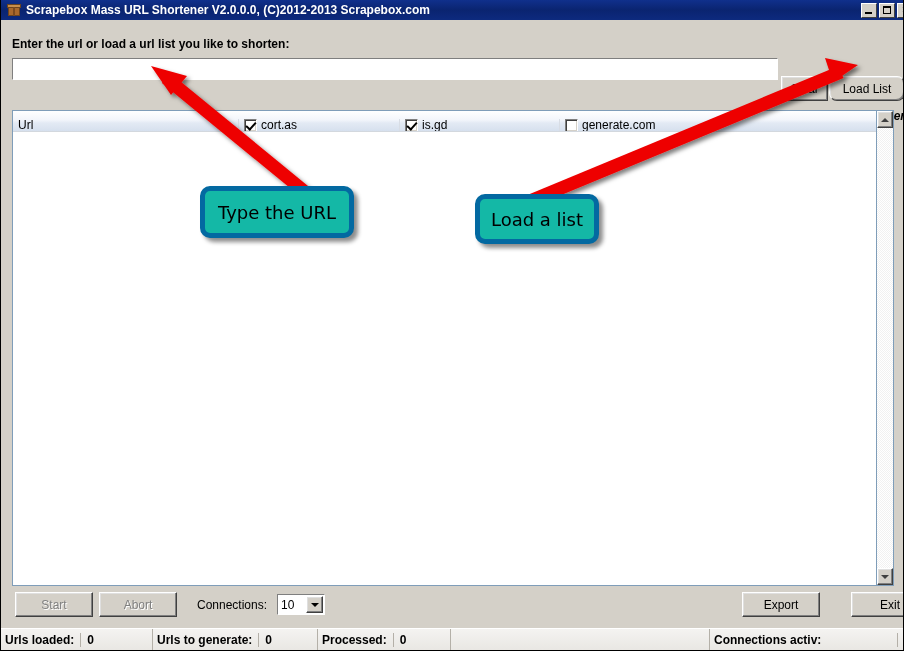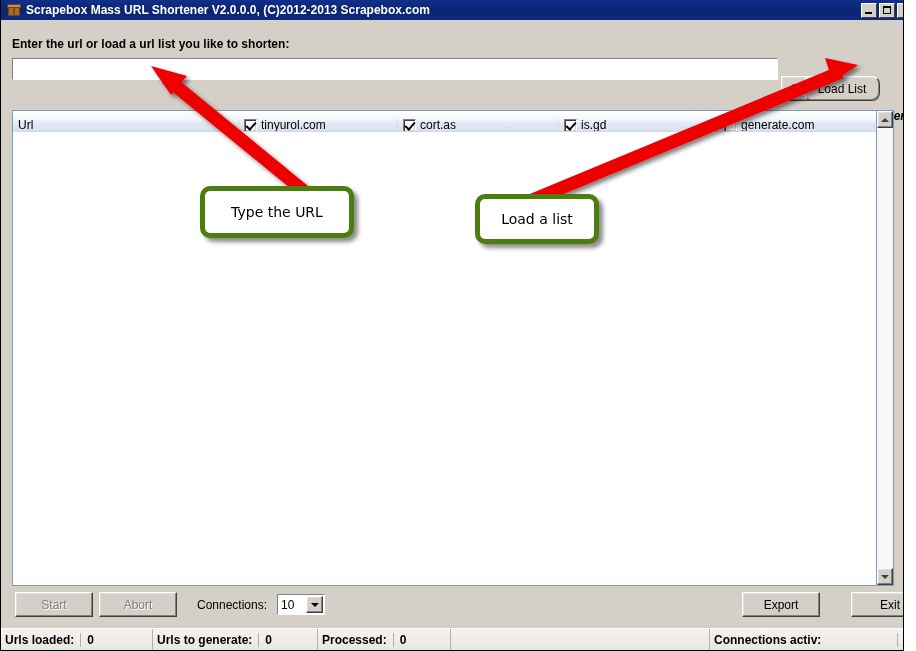--- a/index.html
+++ b/index.html
@@ -136,21 +136,21 @@
     display: flex; align-items: center; justify-content: center;
     padding: 0;
   }
   .btn.disabled { color: #808080; text-shadow: 1px 1px 0 #ffffff; }
 
   .btn-clear {
     position: absolute; left: 780px; top: 56px;
     width: 47px; height: 25px;
   }
   .btn-loadlist {
-    position: absolute; left: 803px; top: 56px;
+    position: absolute; left: 828px; top: 56px;
     width: 76px; height: 25px; border-radius: 8px;
   }
 
   .lbl-short {
     position: absolute; left: 11px; top: 89px;
     font-size: 12px; font-weight: bold; color: #000;
     white-space: nowrap;
   }
   .lbl-dbl {
     position: absolute; right: 10px; top: 89px;
@@ -330,26 +330,26 @@
   .sb-spacer { flex: 1 1 auto; height: 100%; border-right: 1px solid #b4b0a8; }
 
   
   .overlay {
     position: absolute; left: 0; top: 0;
     width: 916px; height: 651px;
     pointer-events: none;
   }
   .callout {
     position: absolute;
-    background: #ffffff;
-    border: 5px solid #4d7c0f;
+    background: #14b8a6;
+    border: 5px solid #0369a1;
     border-radius: 10px;
     display: flex; align-items: center; justify-content: center;
     font-family: "DejaVu Sans", sans-serif;
-    font-size: 14px;
+    font-size: 18px;
     color: #000;
     box-shadow: 4px 4px 4px rgba(0,0,0,0.45);
     box-sizing: border-box;
     white-space: nowrap;
   }
   .callout-type { left: 199px; top: 186px; width: 154px; height: 52px; }
   .callout-load { left: 474px; top: 194px; width: 124px; height: 50px; }
 </style>
 </head>
 <body>
@@ -389,24 +389,20 @@
       <span>Load List</span>
     </div>
 
     <div class="lbl-short">Shortened Url's:</div>
     <div class="lbl-dbl">Double click a short url to open the url in your default browser</div>
 
     <div class="listview">
       <div class="lv-header">
         <div class="lv-col" style="width:226px">
           <span>Url</span>
-        </div>
-        <div class="lv-col" style="width:159px">
-          <span class="cb checked"></span>
-          <span>tinyurol.com</span>
         </div>
         <div class="lv-col" style="width:161px">
           <span class="cb checked"></span>
           <span>cort.as</span>
         </div>
         <div class="lv-col" style="width:160px">
           <span class="cb checked"></span>
           <span>is.gd</span>
         </div>
         <div class="lv-col" style="width:159px">

